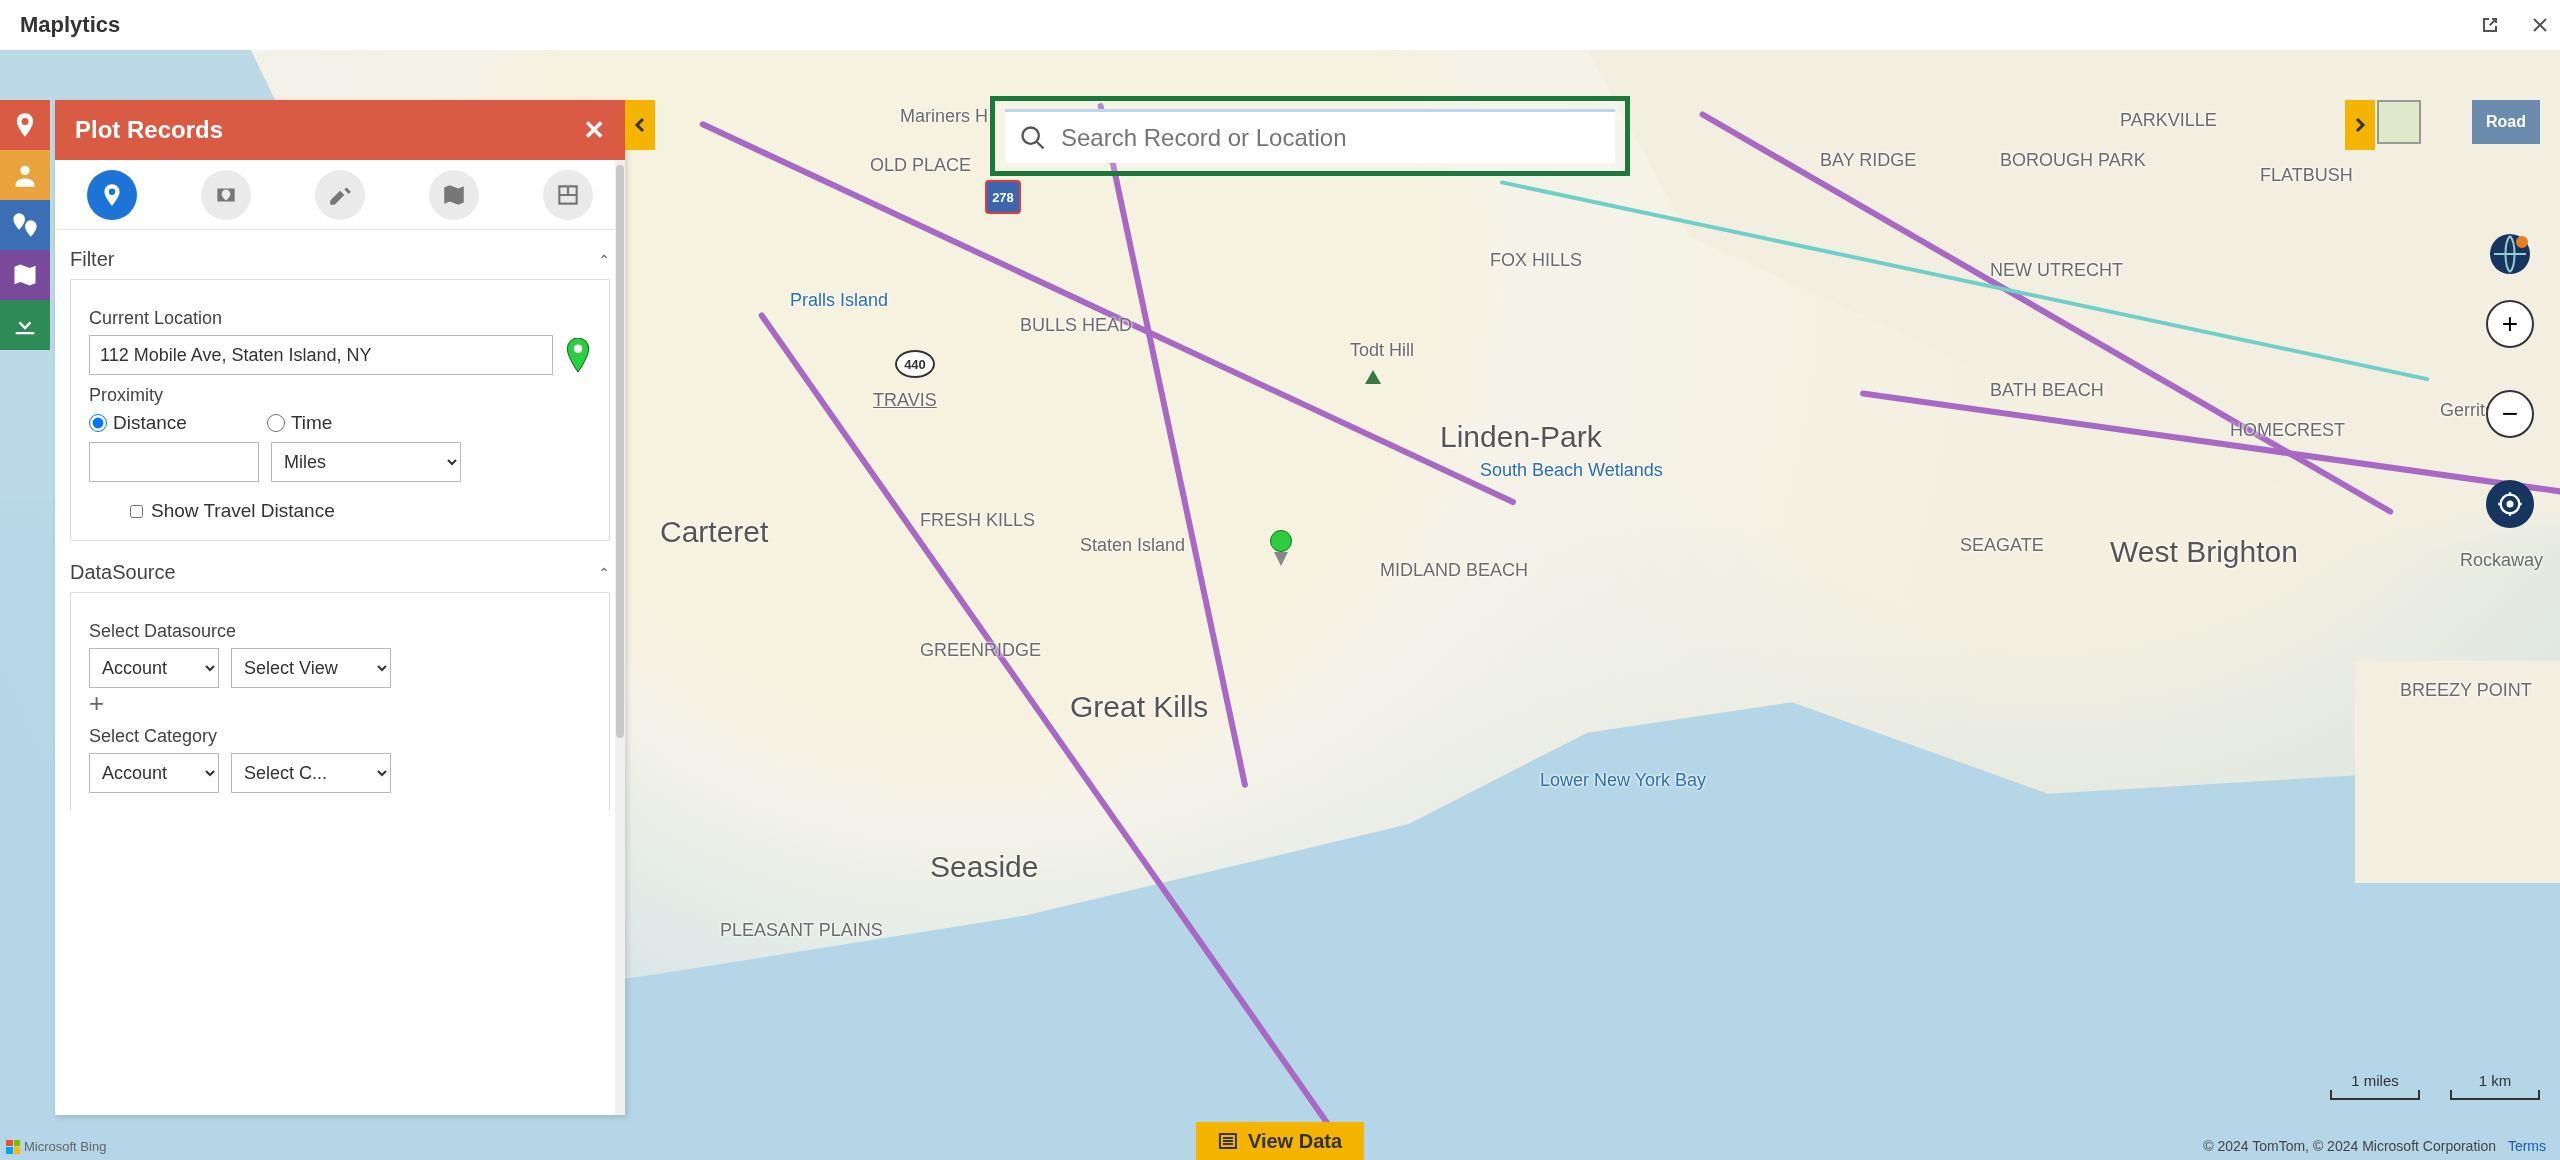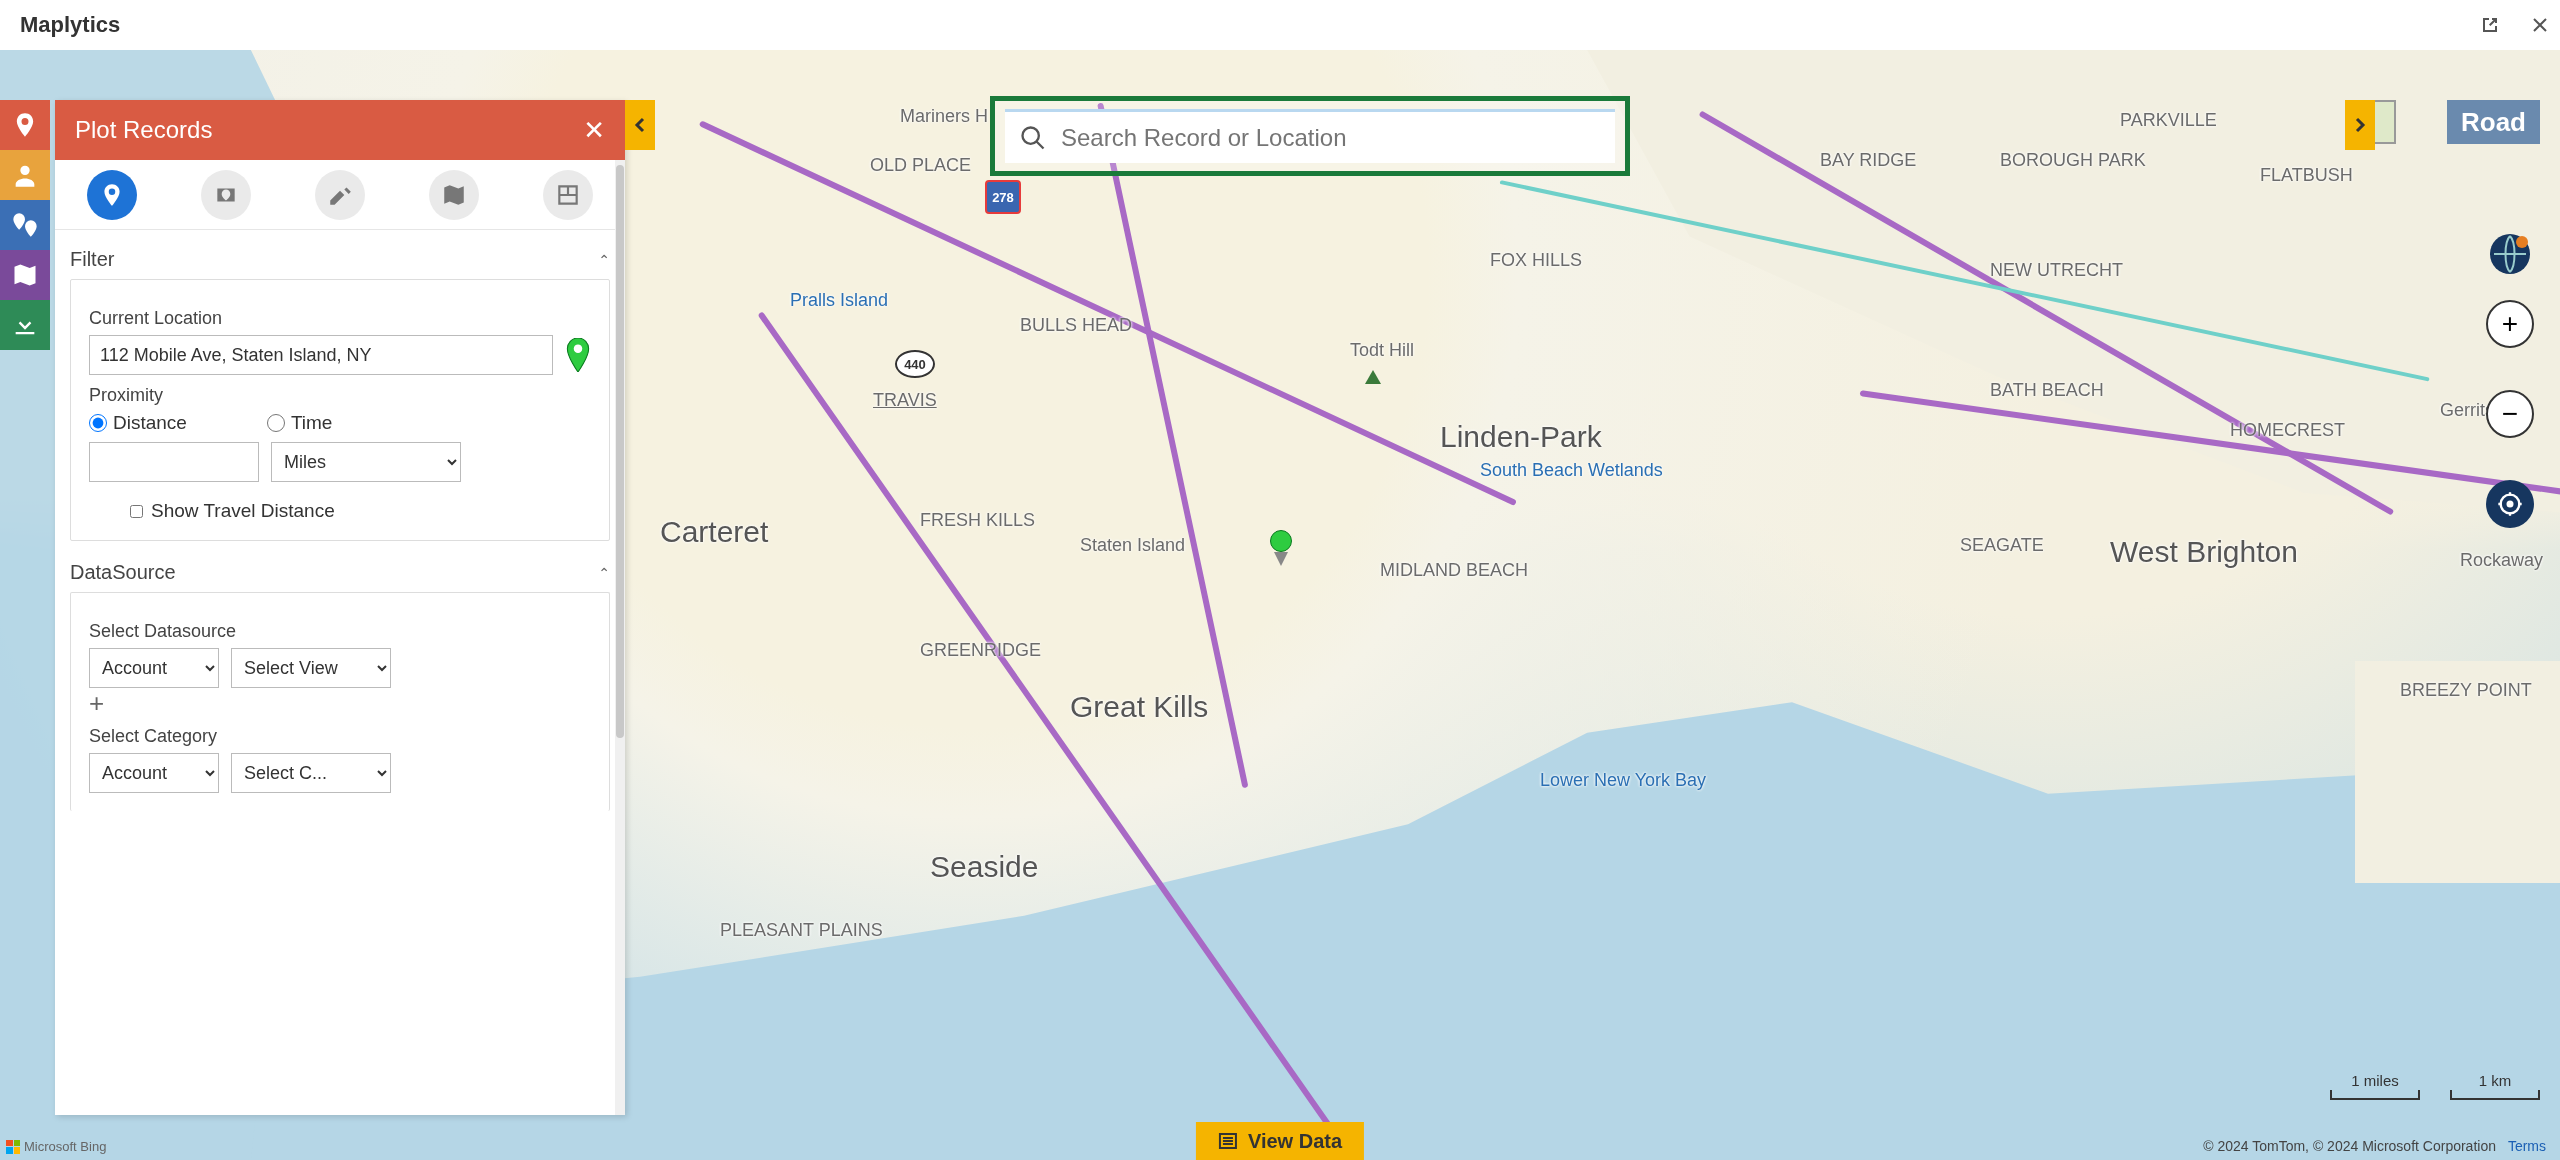--- a/index.html
+++ b/index.html
@@ -45,21 +45,21 @@
 .route-badge.oval{border-radius:50%/50%;background:#fff;color:#333;border:2px solid #333;width:40px;height:28px;}
 
 
 .left-nav { position:absolute; left:0; top:50px; width:50px; display:flex; flex-direction:column; z-index:20;}
 .left-nav .nav-btn{ width:50px; height:50px; display:flex; align-items:center; justify-content:center; cursor:pointer;}
 .nav-btn svg{width:28px;height:28px;fill:#fff;}
 .nav-red{background:#d95b43;} .nav-orange{background:#e8a33d;} .nav-blue{background:#3b6fb5;} .nav-purple{background:#7a4a9a;} .nav-green{background:#2e8b57;}
 
 
 .panel{ position:absolute; left:55px; top:50px; width:570px; height:1015px; background:#fff; box-shadow:2px 2px 6px rgba(0,0,0,.15); z-index:15; overflow:hidden; display:flex; flex-direction:column;}
-.panel-header{height:60px; background:#d95b43; color:#fff; display:flex; align-items:center; padding:0 20px; font-size:24px; justify-content:space-between;}
+.panel-header{height:60px; background:#d95b43; color:#fff; display:flex; align-items:center; padding:0 20px; font-size:24px; justify-content:space-between;font-weight:bold;}
 .panel-header .close{font-size:26px;cursor:pointer;}
 .panel-tabs{height:70px;display:flex;align-items:center;justify-content:space-around;border-bottom:1px solid #e6e6e6;}
 .panel-tabs .ptab{width:50px;height:50px;border-radius:50%;display:flex;align-items:center;justify-content:center;background:#eaeaea;cursor:pointer;}
 .panel-tabs .ptab.active{background:#1e73d6;}
 .panel-tabs .ptab svg{width:26px;height:26px;fill:#777;}
 .panel-tabs .ptab.active svg{fill:#fff;}
 
 .panel-body{flex:1;overflow-y:auto;padding:10px 15px 20px 15px;}
 .section-title{font-size:20px;color:#444;padding:8px 0;display:flex;justify-content:space-between;align-items:center;cursor:pointer;}
 .section-title .chev{font-size:14px;color:#666;}
@@ -83,21 +83,21 @@
 
 
 .search-wrap{position:absolute;left:990px;top:46px;width:640px;height:80px;border:5px solid #1a7a3a;background:rgba(255,255,255,.2);z-index:14;display:flex;align-items:center;justify-content:center;}
 .search-box{width:610px;height:54px;background:#fff;display:flex;align-items:center;padding:0 14px;gap:14px;border-top:3px solid #b9d8f0;}
 .search-box input{flex:1;border:none;outline:none;font-size:24px;color:#555;}
 
 
 .right-controls{position:absolute;right:20px;top:50px;height:1015px;z-index:14;}
 .map-type{position:absolute;right:0;top:0;display:flex;align-items:center;gap:6px;}
 .map-type .mt-thumb{width:44px;height:44px;border:2px solid #999;background:#dfe9c9;}
-.map-type .mt-label{height:44px;padding:0 14px;background:#6a8aae;color:#fff;font-size:26px;font-weight:600;display:flex;align-items:center;margin-left:45px;}
+.map-type .mt-label{height:44px;padding:0 14px;background:#6a8aae;color:#fff;font-size:16px;font-weight:600;display:flex;align-items:center;margin-left:45px;}
 
 .globe-btn{position:absolute;right:6px;top:130px;width:48px;height:48px;}
 .zoom-btn{position:absolute;right:6px;width:48px;height:48px;border:2px solid #333;border-radius:50%;background:#fff;display:flex;align-items:center;justify-content:center;font-size:28px;cursor:pointer;}
 .zoom-in{top:200px;} .zoom-out{top:290px;}
 .locate-btn{position:absolute;right:6px;top:380px;width:48px;height:48px;border-radius:50%;background:#16365f;display:flex;align-items:center;justify-content:center;cursor:pointer;}
 
 
 .scalebar{position:absolute;right:20px;bottom:60px;display:flex;gap:30px;font-size:15px;color:#333;z-index:14;}
 .scalebar .sb{border-bottom:2px solid #333;border-left:2px solid #333;border-right:2px solid #333;height:10px;width:90px;position:relative;}
 .scalebar .sb span{position:absolute;top:-18px;left:50%;transform:translateX(-50%);white-space:nowrap;}

